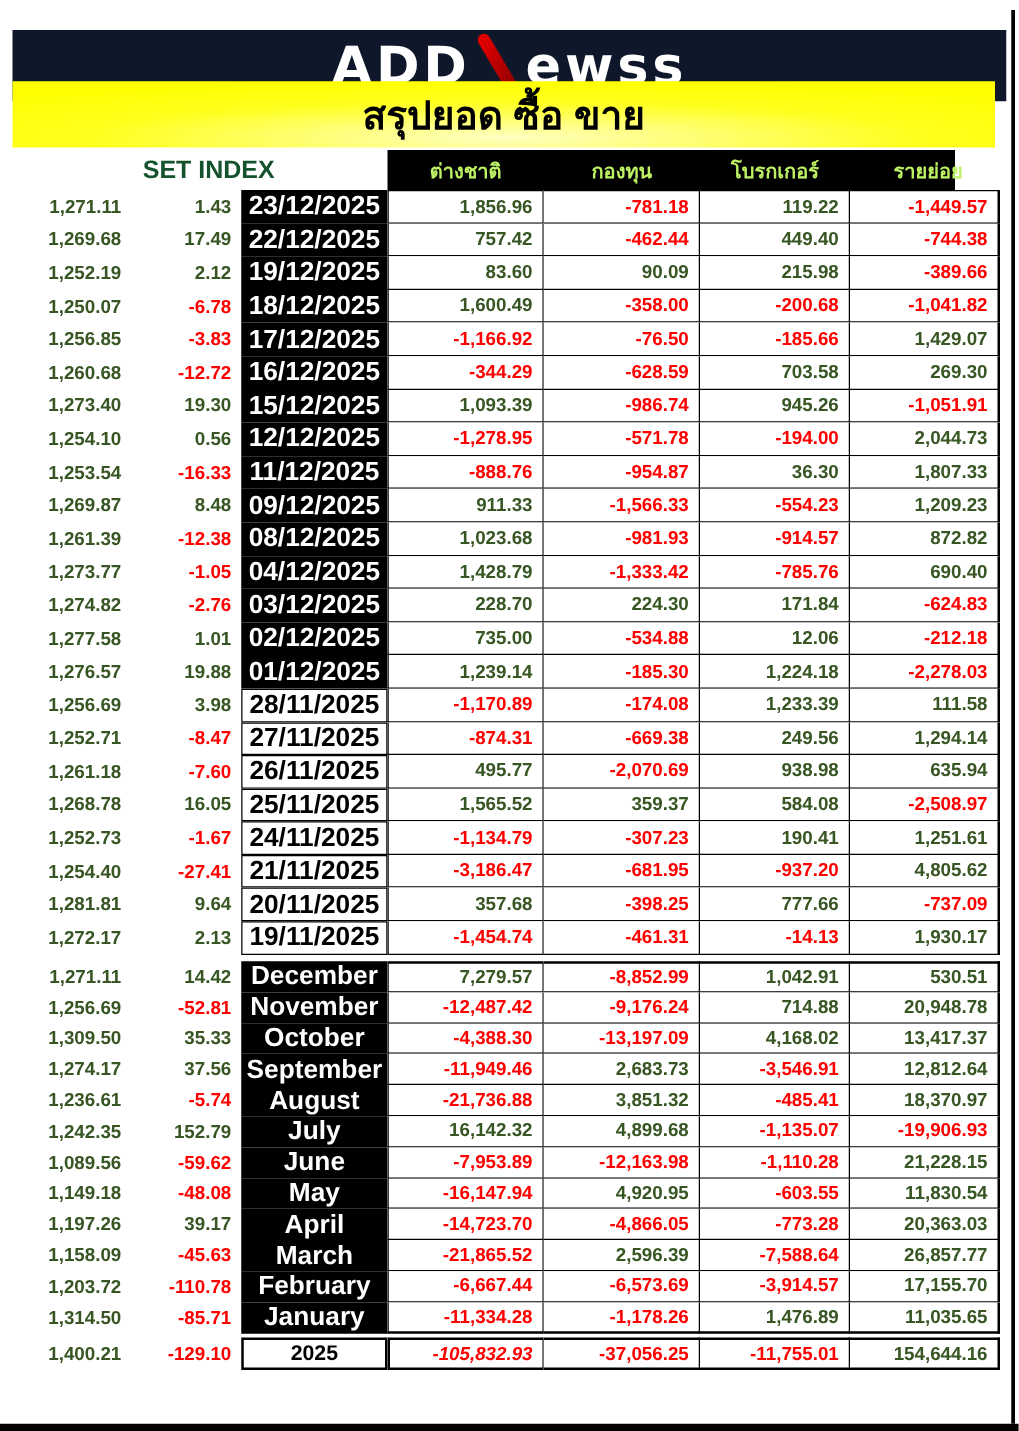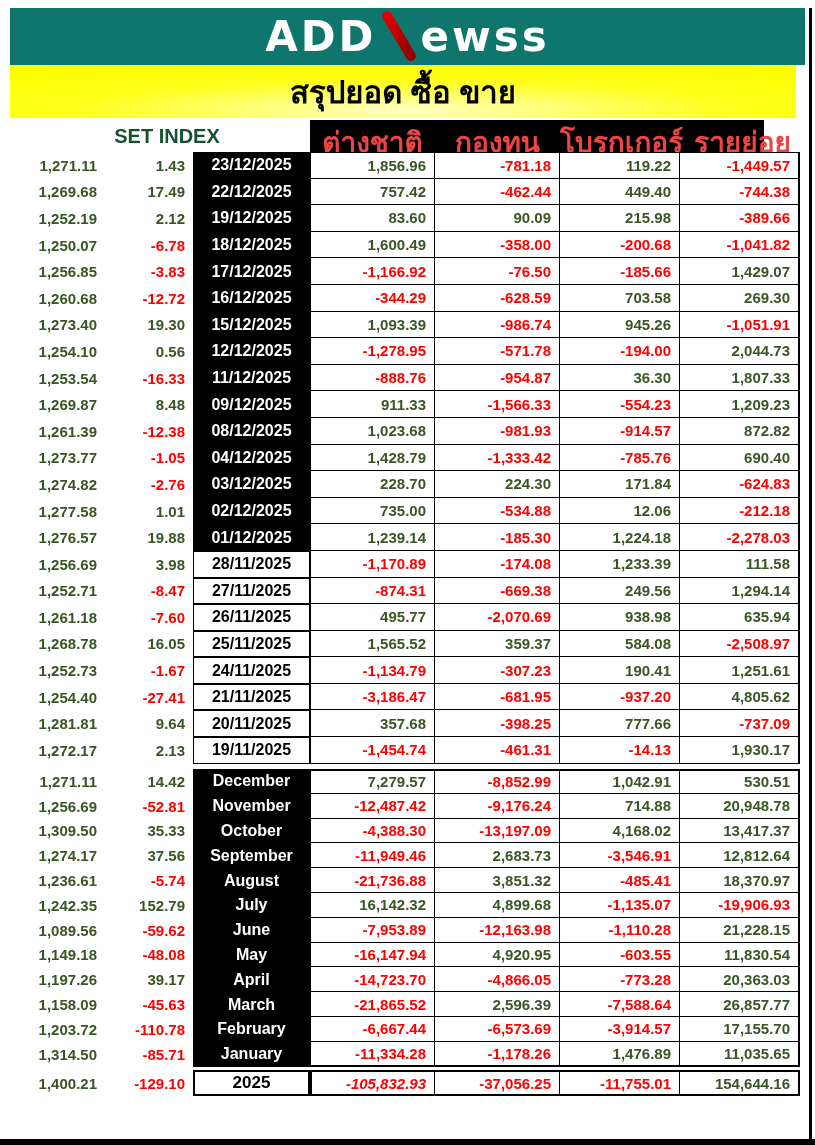--- a/index.html
+++ b/index.html
@@ -8,59 +8,59 @@
     background: #fff;
     font-family: "Liberation Sans", sans-serif;
     position: relative;
     overflow: hidden;
   }
   .frame-right { position:absolute; left:809px; top:8px; width:3px; height:1131px; background:#000; }
   .frame-bottom { position:absolute; left:0; top:1139px; width:815px; height:6px; background:#000; }
 
   
   .logo-bar {
-    position:absolute; left:10px; top:8px; width:795px; height:57px;
-    background:#0f766e; display:flex; align-items:center; justify-content:center;
+    position:absolute; left:10px; top:24px; width:795px; height:57px;
+    background:#0f172a; display:flex; align-items:center; justify-content:center;
   }
   .logo { display:flex; align-items:center; color:#fff; font-family:"DejaVu Sans", sans-serif;
           font-weight:800; font-size:42px; letter-spacing:3px; line-height:1; }
   .logo .n-icon { width:40px; height:54px; margin:0 1px 2px 3px; }
 
   .banner {
     position:absolute; left:10px; top:65px; width:786px; height:53px;
     background: radial-gradient(ellipse 70% 90% at 50% 85%, #ffffc2 0%, #ffff1e 60%, #ffff00 100%);
     display:flex; align-items:center; justify-content:center;
     font-size:31px; font-weight:800; color:#000;
   }
 
   
   .thead { position:absolute; left:10px; top:120px; width:795px; height:32px; display:flex; }
   .thead .set-hd { width:300px; display:flex; align-items:center; justify-content:center;
                    font-weight:800; font-size:20px; color:#14532d; padding-left:14px; }
-  .thead .cols-hd { width:454px; background:#000; color:#ef4444; display:grid;
+  .thead .cols-hd { width:454px; background:#000; color:#bef264; display:grid;
                     grid-template-columns:125px 125px 120px 125px; align-items:center;
-                    font-weight:700; font-size:28px; text-align:center; }
+                    font-weight:700; font-size:16px; text-align:center; }
 
   
   .tbl { position:absolute; left:10px; width:790px; }
   .row { display:grid; grid-template-columns:95px 88px 117px 125px 125px 120px 120px;text-align:right; }
   .daily .row   { height:26.6px; }
   .monthly .row { height:24.8px; }
   .total .row   { height:26px; }
   .daily   { top:152px; }
   .monthly { top:769px; }
   .total   { top:1070px; }
 
   .cell { display:flex; align-items:center; }
   .num  { justify-content:flex-end; padding-right:8px; font-weight:700; font-size:15px;
           font-stretch:condensed; white-space:nowrap; }
   .pos { color: var(--pos); }
   .neg { color: var(--neg); }
 
-  .date { justify-content:center; font-weight:700; font-size:16px; }
+  .date { justify-content:center; font-weight:700; font-size:21px; }
   .date.dark  { background:#000; color:#fff; }
   .date.light { background:#fff; color:#000; border:1px solid #000; }
 
   .c-data { background:#fff; border-right:1px solid #000; border-bottom:1px solid #000; }
   .c-data.first  { border-left:1px solid #000; }
   .c-data.lastcol{ border-right:2px solid #000; }
   .daily .row:first-child .c-data { border-top:1px solid #000; }
 
   .monthly .row:first-child .c-data { border-top:2px solid #000; }
   .monthly .row:last-child  .c-data { border-bottom:2px solid #000; }

